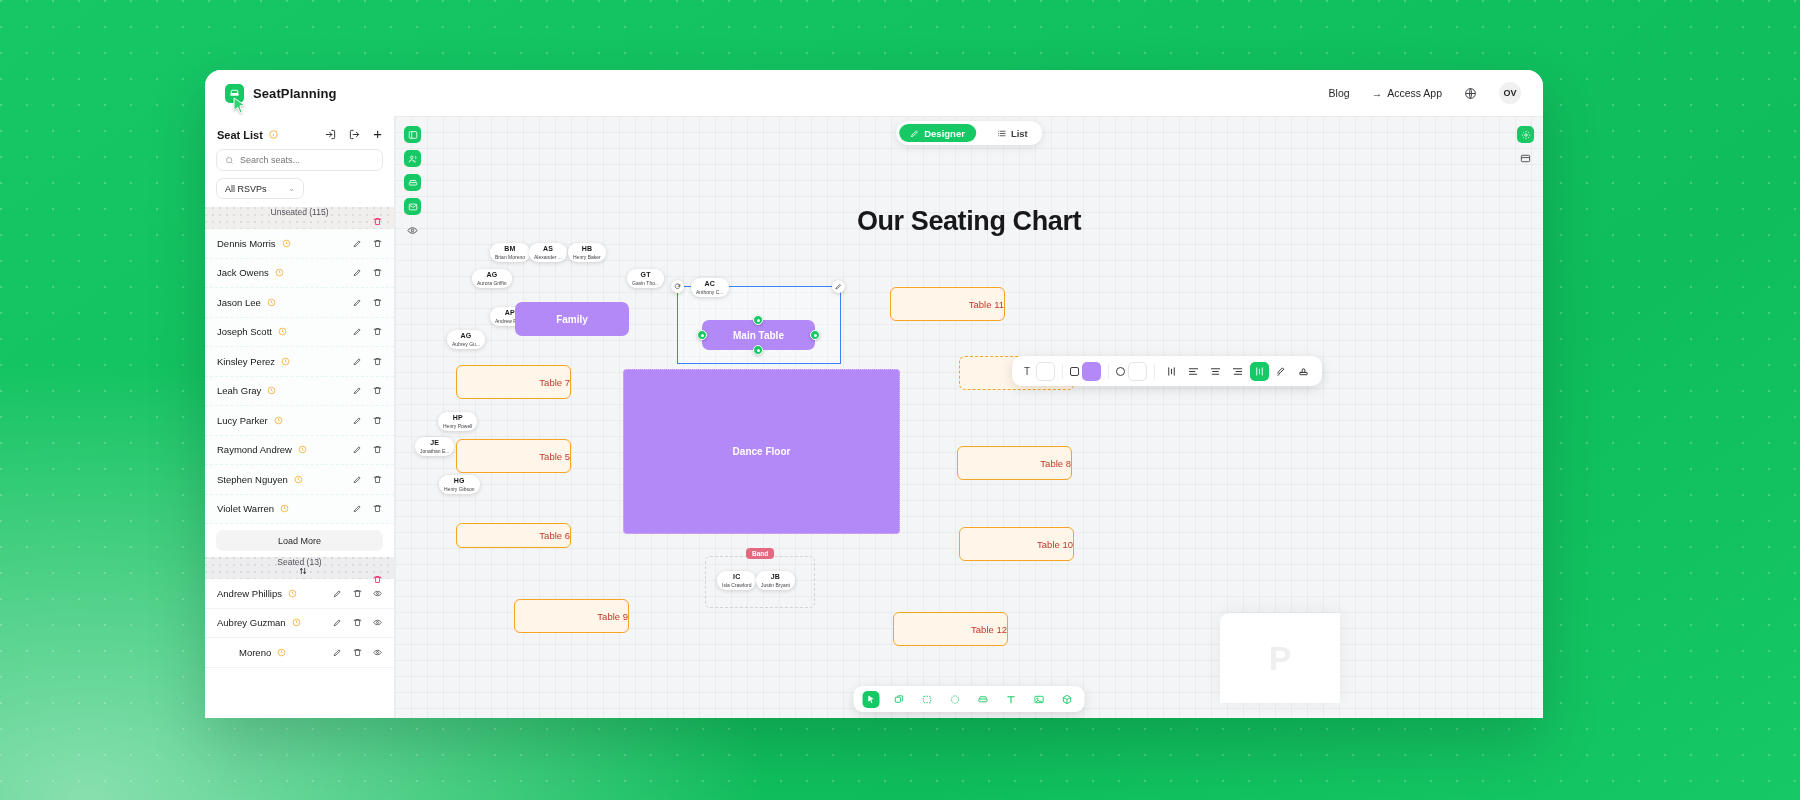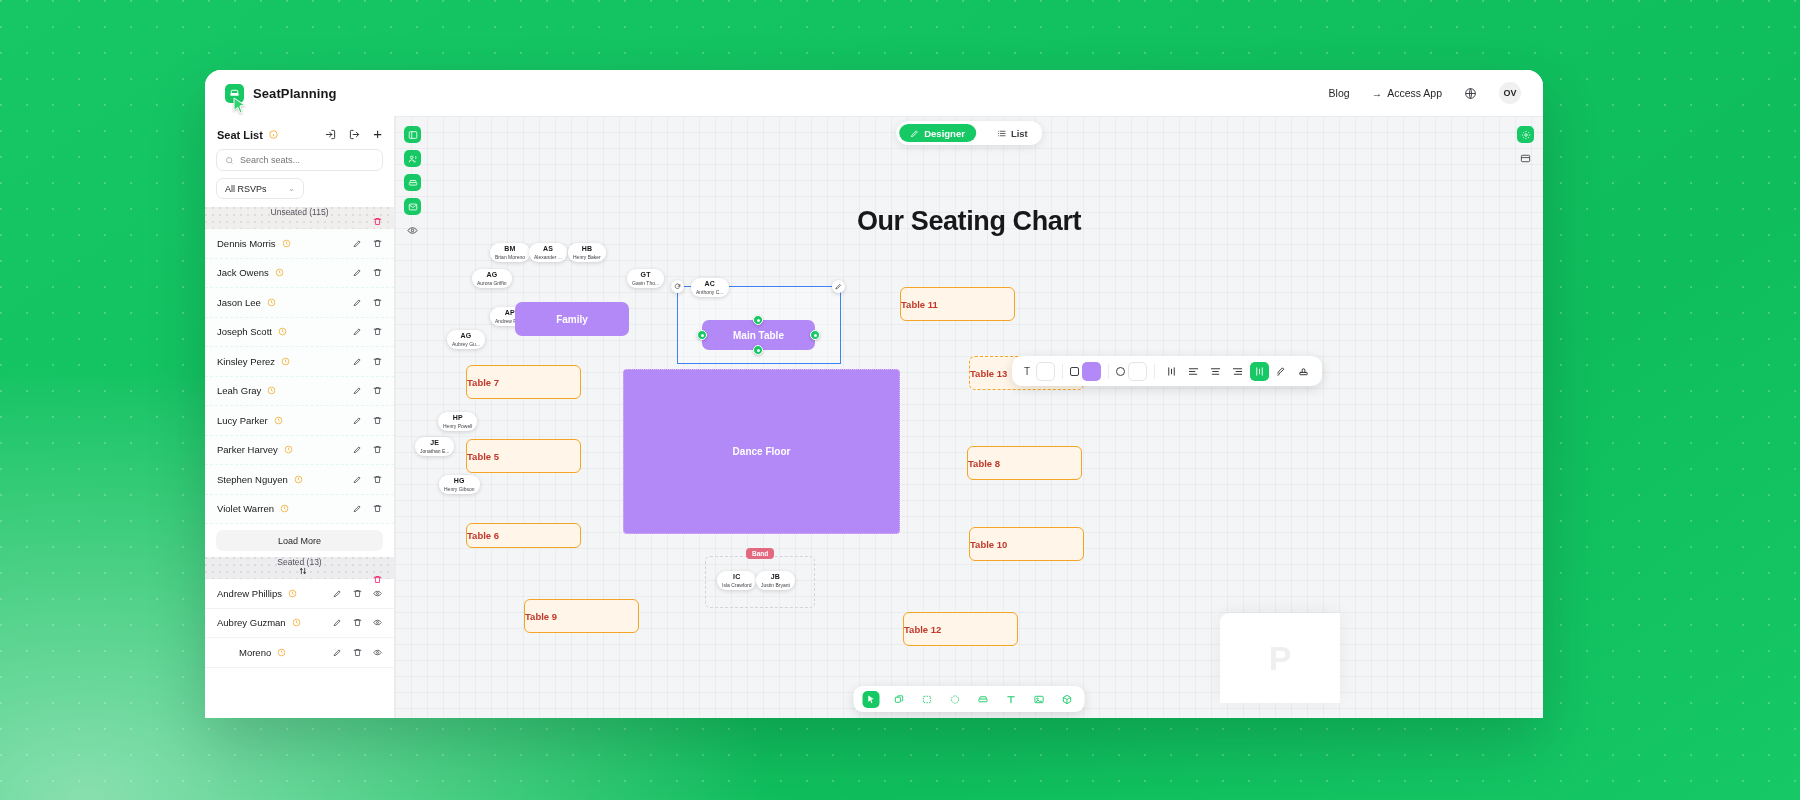--- a/index.html
+++ b/index.html
@@ -191,22 +191,22 @@
   .swatch-purple { width:19px;height:19px;border-radius:5px;background:#b388f7;}
   .circ-ico { width:9px;height:9px;border:1.4px solid #3f3f46;border-radius:50%;position:relative;}
   .fmt-sep { width:1px;height:15px;background:#ececee;margin:0 4px;}
   .fmt-btn { width:19px;height:19px;border-radius:5px;display:flex;align-items:center;justify-content:center;color:#27272a;}
   .fmt-btn.on { background:#17c964;color:#fff;}
   .fmt-btn svg { width:11px;height:11px;display:block;}
   
   .node { position:absolute; }
   .table-box {
     border:1.4px solid #f5a524; background:#fff5e8; border-radius:6px;
-    display:flex; align-items:center; justify-content:flex-start;
-    font-size:9.5px; font-weight:700; color:#c0392b;margin-left:10px;
+    display:flex; align-items:center; justify-content:flex-end;
+    font-size:9.5px; font-weight:400; color:#c0392b;
   }
   .table-box.dashed { border-style:dashed; }
   .purple-box {
     background:#b388f7; border-radius:7px;
     display:flex; align-items:center; justify-content:center;
     color:#fff; font-size:10px; font-weight:700;
   }
   .dance-floor {
     background:#b388f7; border-radius:4px;
     border:1.5px dotted #e4b5f0;
@@ -455,21 +455,21 @@
             <span class="row-actions">
               <svg viewBox="0 0 24 24" fill="none" stroke="currentColor" stroke-width="2" stroke-linecap="round">
                   <path d="M4 20l4-1 11-11-3-3L5 16z"></path>
                 </svg>
               <svg viewBox="0 0 24 24" fill="none" stroke="currentColor" stroke-width="2" stroke-linecap="round">
                   <path d="M3 6h18M8 6V4h8v2M6 6l1 14h10l1-14"></path>
                 </svg>
             </span>
           </div>
           <div class="seat-row">
-            <span class="seat-name">Parker Harvey</span>
+            <span class="seat-name">Raymond Andrew</span>
             <svg class="clock" viewBox="0 0 24 24" fill="none" stroke="currentColor" stroke-width="2">
                 <circle cx="12" cy="12" r="9"></circle>
                 <path d="M12 7v5l3 2"></path>
               </svg>
             <span class="row-actions">
               <svg viewBox="0 0 24 24" fill="none" stroke="currentColor" stroke-width="2" stroke-linecap="round">
                   <path d="M4 20l4-1 11-11-3-3L5 16z"></path>
                 </svg>
               <svg viewBox="0 0 24 24" fill="none" stroke="currentColor" stroke-width="2" stroke-linecap="round">
                   <path d="M3 6h18M8 6V4h8v2M6 6l1 14h10l1-14"></path>

